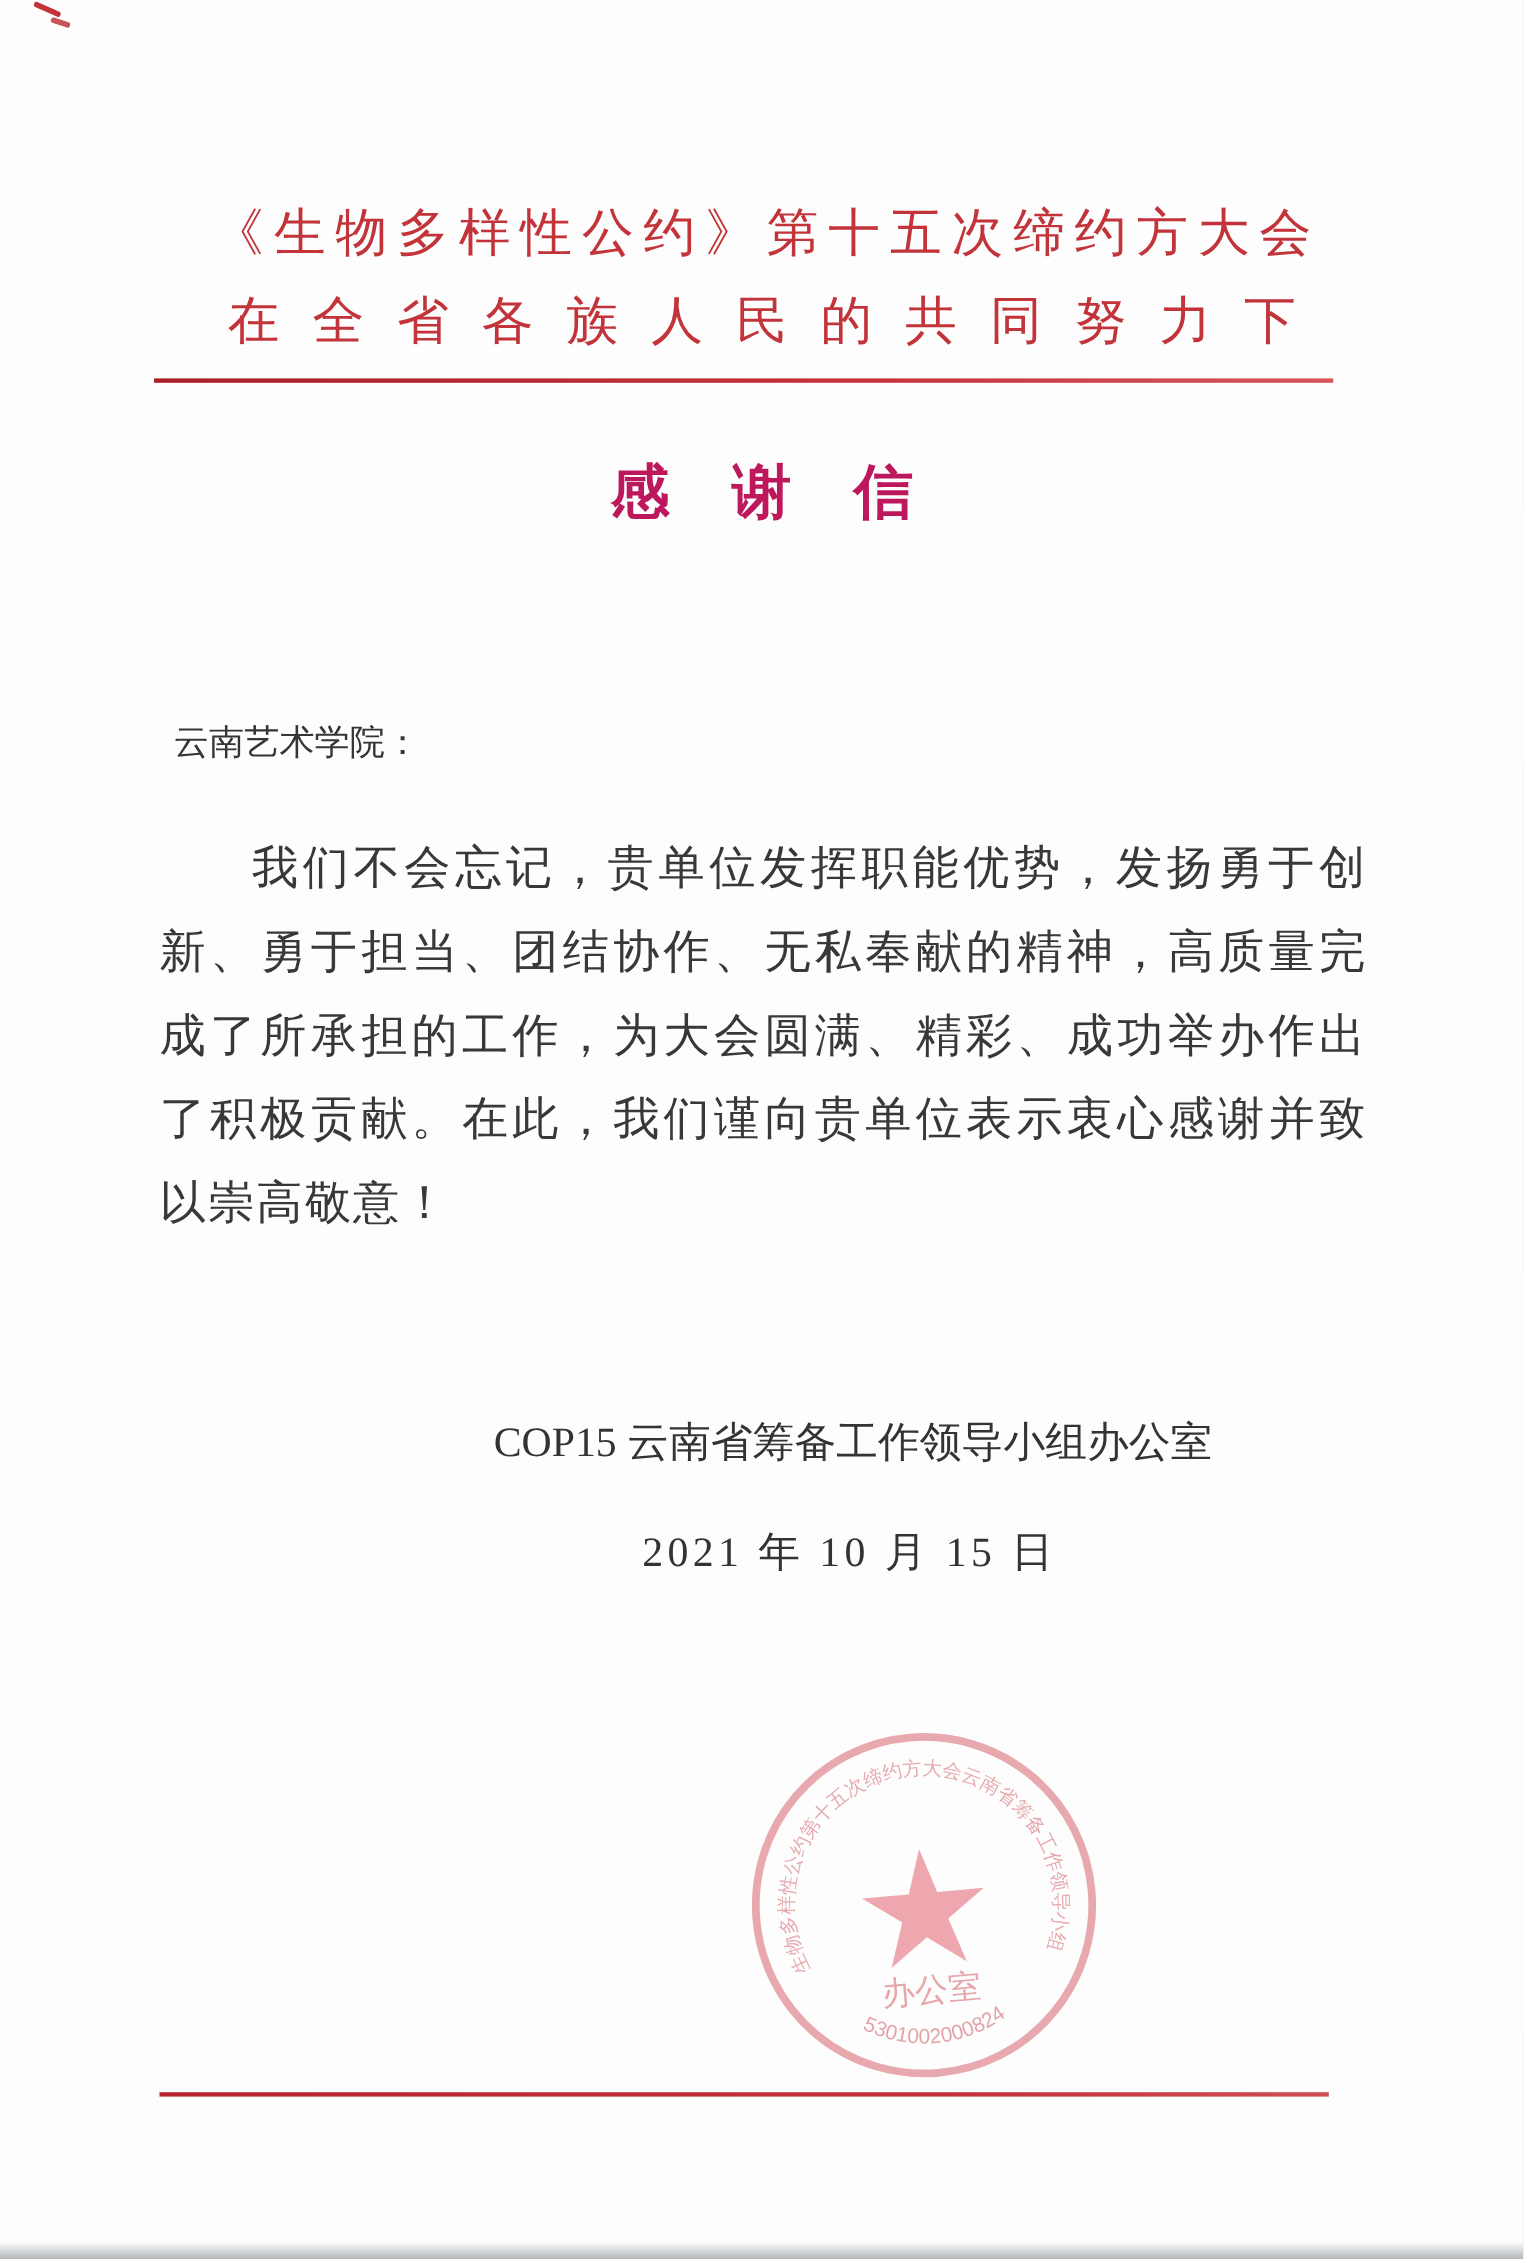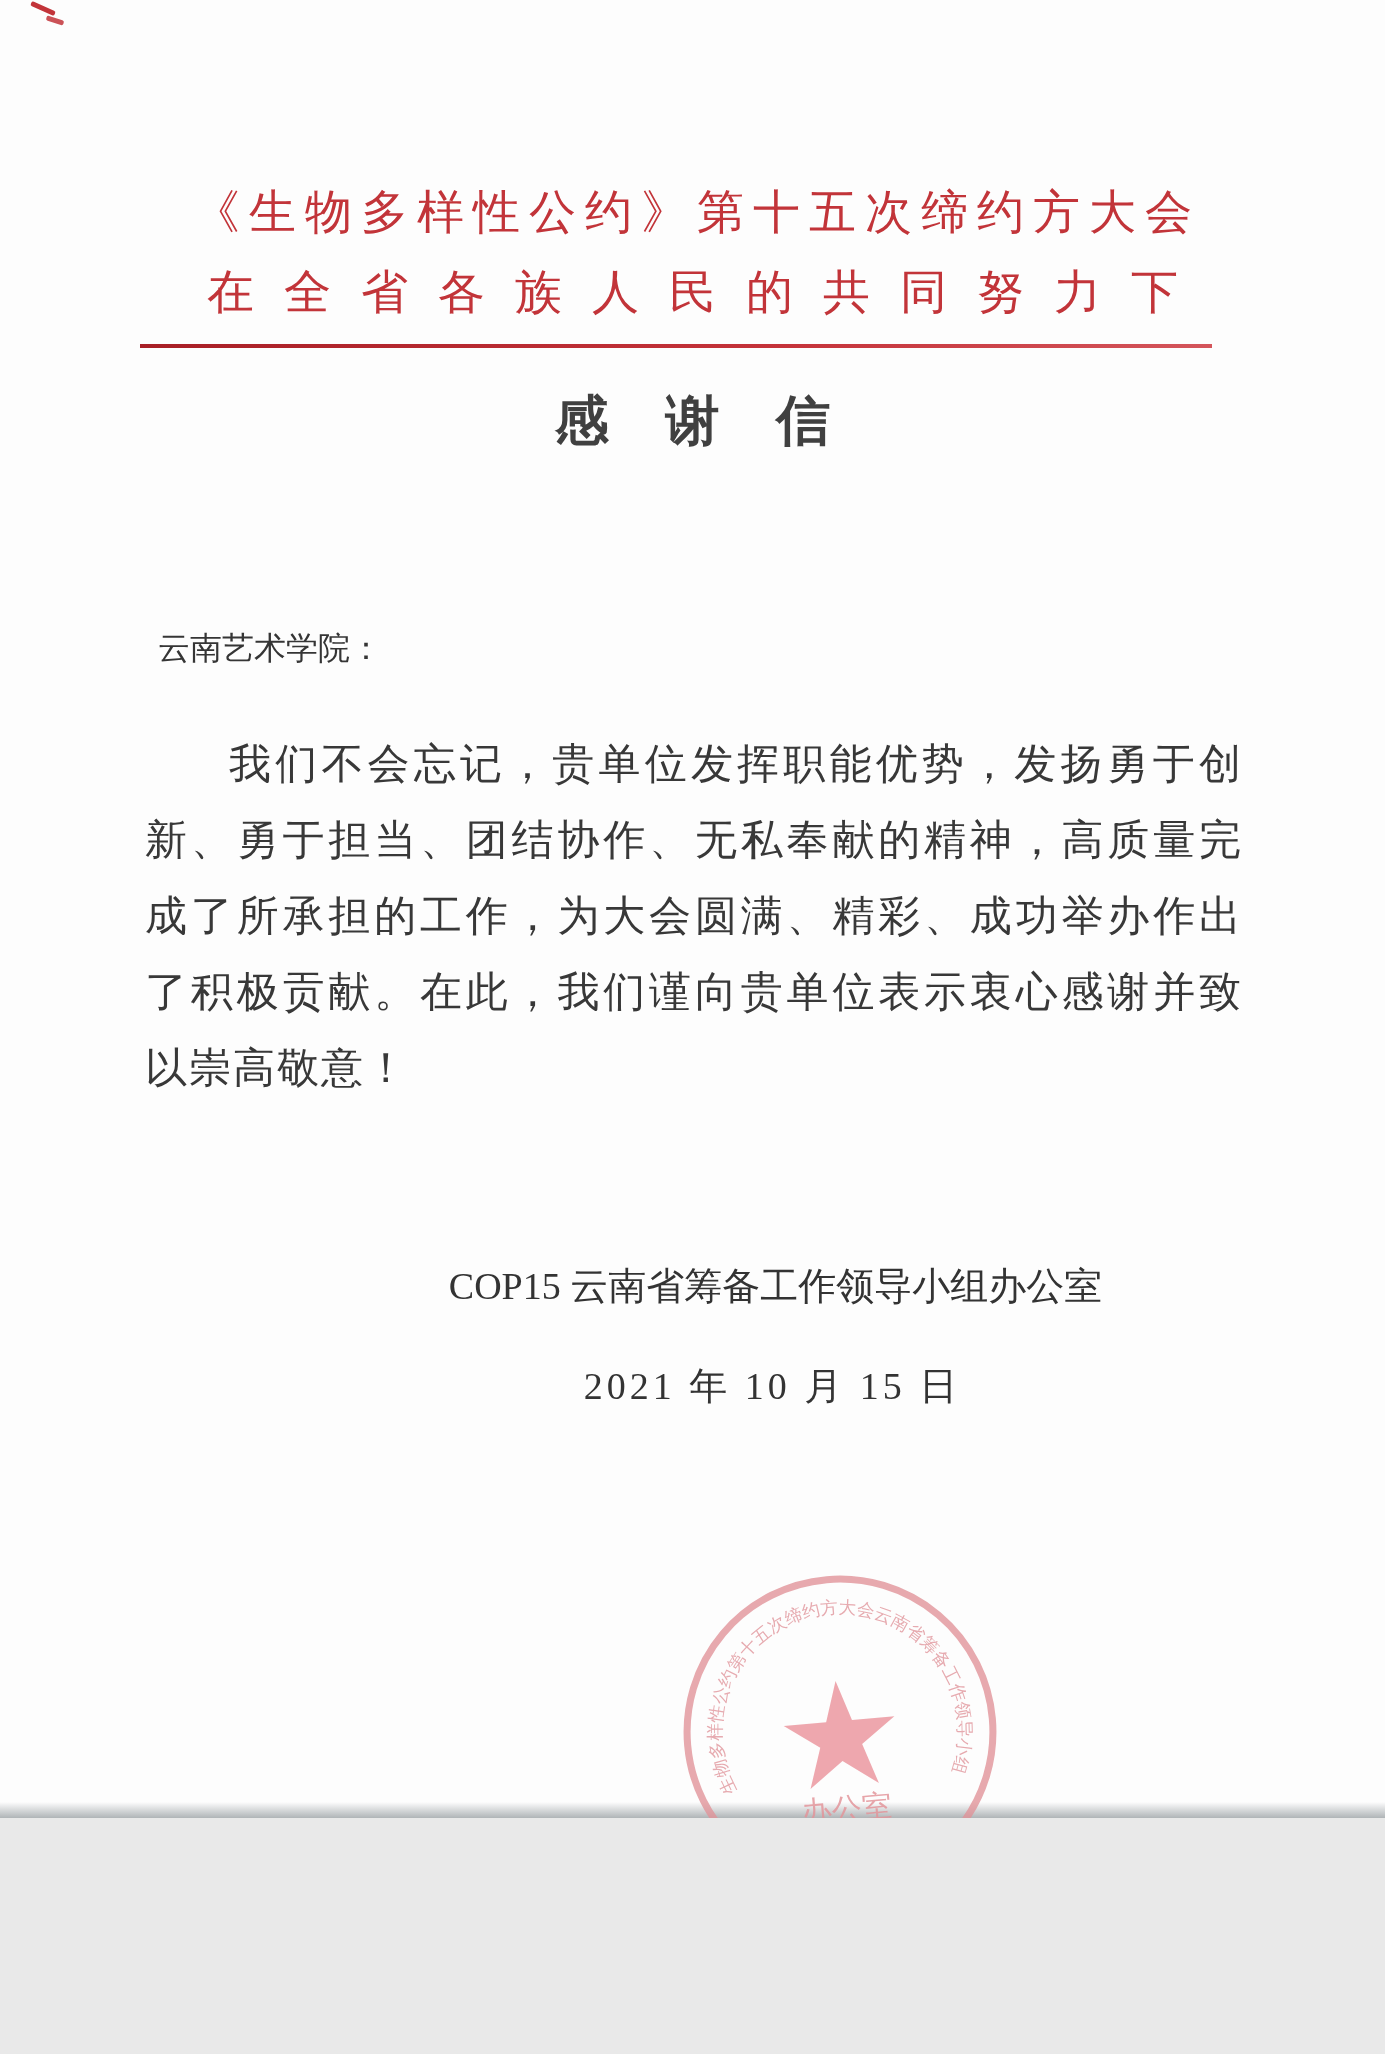--- a/index.html
+++ b/index.html
@@ -1,18 +1,18 @@
 <!DOCTYPE html>
 <html><head>
 <meta charset="utf-8">
 <style>
   html,body{margin:0;padding:0;background:#e9e9e9;}
   .page{
     position:relative;
-    width:1385px;height:1818px;
+    width:1385px;height:2054px;
     margin:0 auto;
     background:#fdfdfd;
     overflow:hidden;
     font-family:"Liberation Serif", serif;
   }
   
   .scan-mark{position:absolute;background:#c23439;border-radius:2px;}
   .scan-mark.m1{left:30px;top:6px;width:26px;height:5px;transform:rotate(24deg);}
   .scan-mark.m2{left:46px;top:18px;width:18px;height:5px;transform:rotate(18deg);opacity:.85;}
 
@@ -26,24 +26,24 @@
   .letterhead .lh-line{font-size:47px;line-height:80px;white-space:nowrap;}
   .letterhead .lh-line1 span{letter-spacing:9px;margin-right:-9px;}
   .letterhead .lh-line2 span{letter-spacing:30px;margin-right:-30px;}
 
   .header-rule{
     position:absolute;left:140px;top:344px;width:1072px;height:4px;
     background:linear-gradient(to right,#a81f26,#c5333a 60%,#d4555b);
   }
 
   .title{
-    margin-top:58px;
+    margin-top:84px;
     text-align:center;
     font-size:54px;line-height:62px;
-    font-weight:700;color:#404040;
+    font-weight:700;color:#be185d;
   }
   .title span{letter-spacing:1.05em;margin-right:-1.05em;}
 
   .salutation{
     margin-top:168px;
     margin-left:158px;
     font-size:32px;line-height:56px;color:#353535;
   }
 
   .body-text{

